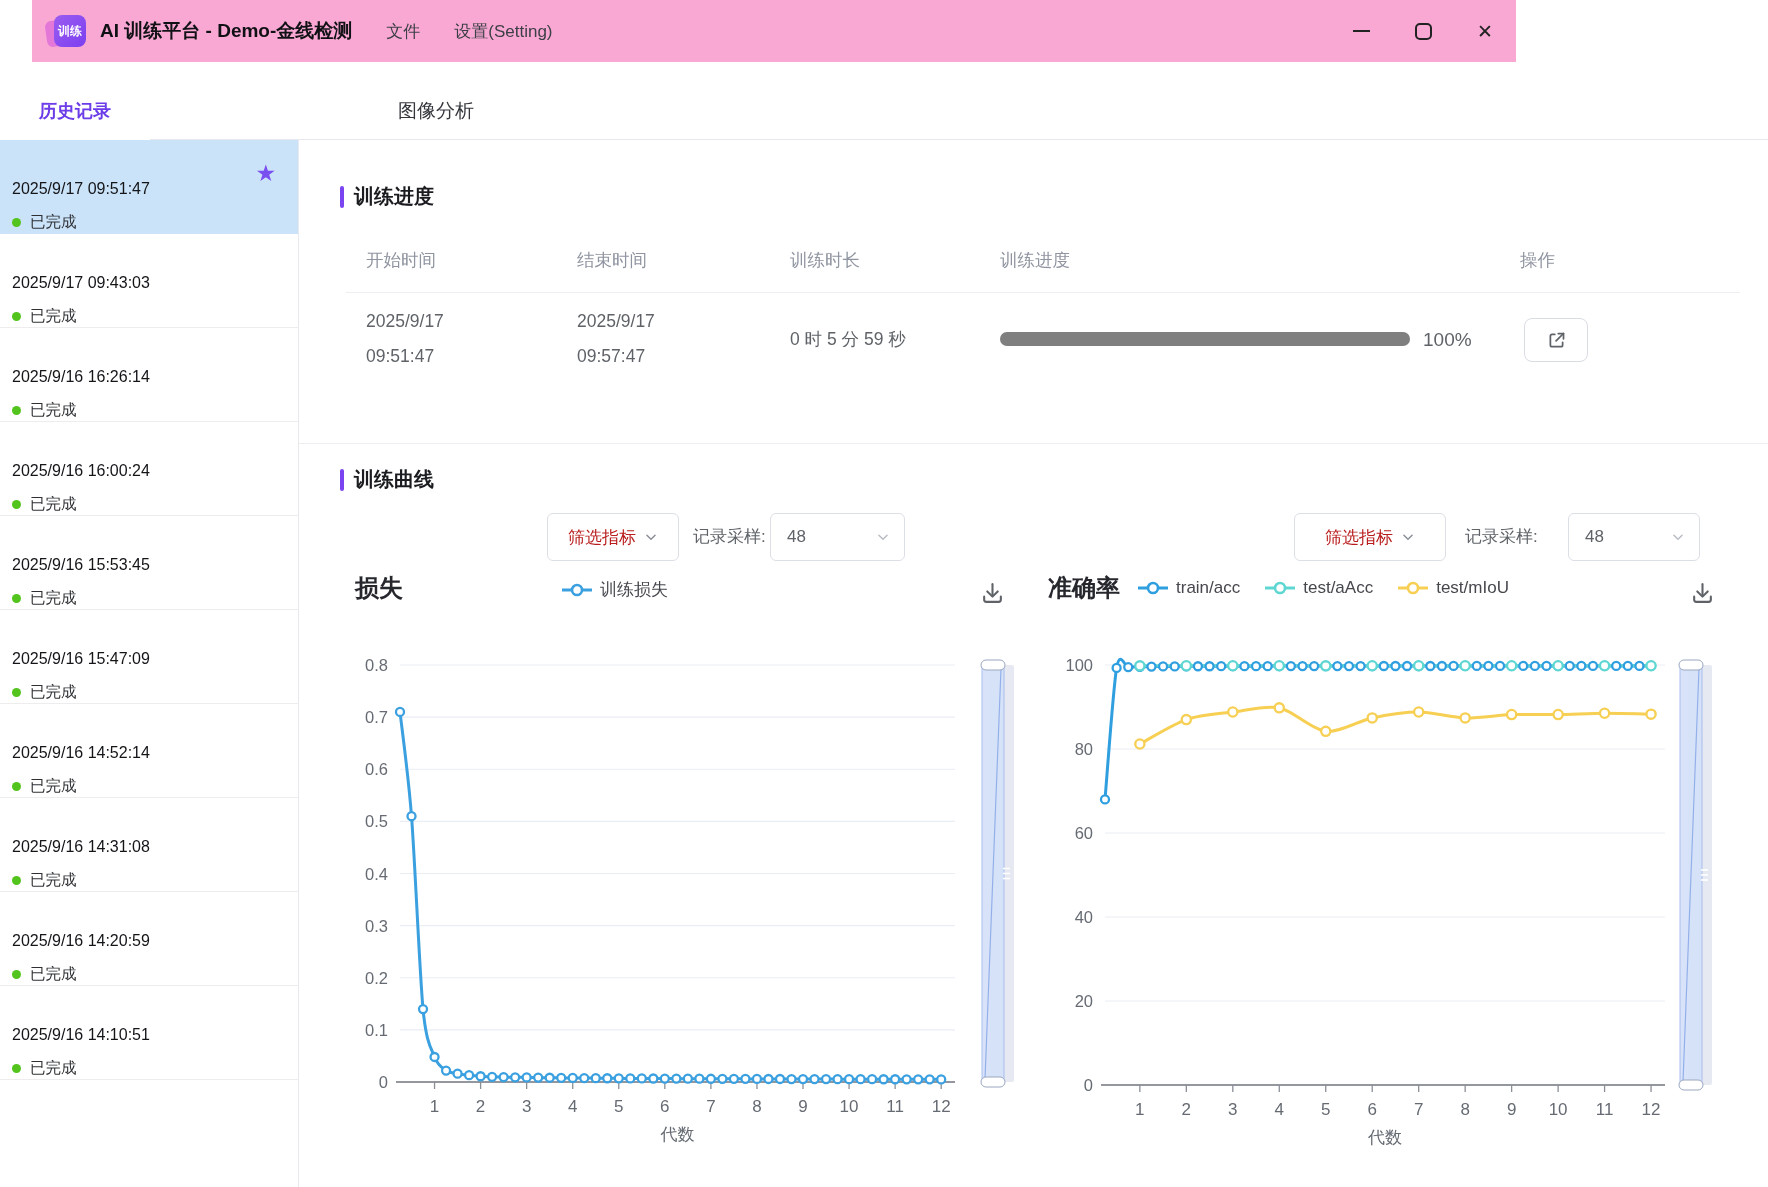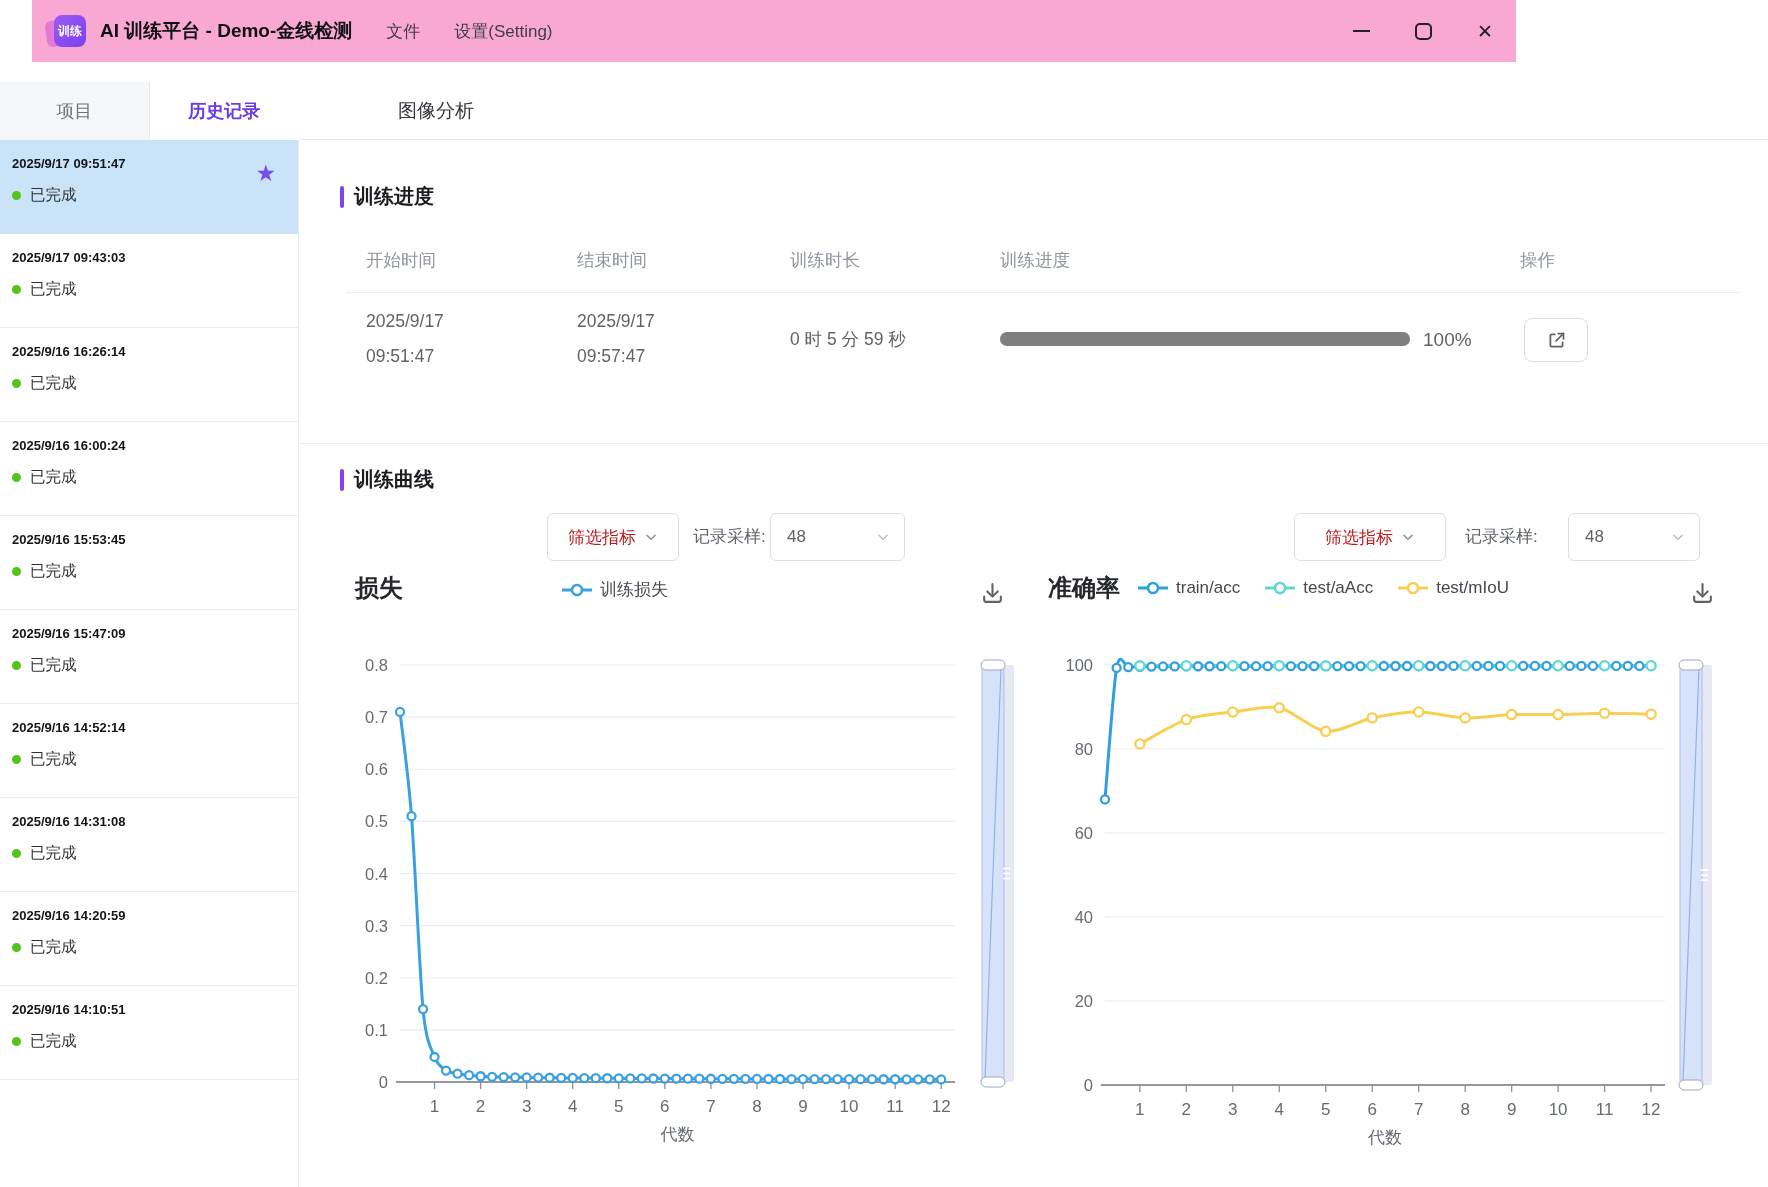--- a/index.html
+++ b/index.html
@@ -38,21 +38,21 @@
   .main-tab.active { color:#6c3ce8; font-weight:bold; }
   .main-tab.active::after { content:""; position:absolute; left:14px; right:14px; bottom:-1px;
                             height:3px; background:#6c3ce8; border-radius:2px; }
 
   
   .sidebar { position:absolute; top:140px; left:0; width:299px; height:1047px;
              border-right:1px solid #e7e9ee; background:#fff; overflow:hidden; }
   .side-item { position:relative; height:94px; padding:16px 16px 0 12px;
                border-bottom:1px solid #ededf0; cursor:pointer; background:#fff; }
   .side-item.selected { background:#cbe3f8; border-bottom-color:#cbe3f8; }
-  .side-date { font-size:13px; font-weight:bold; color:#141519; }
+  .side-date { font-size:16px; font-weight:normal; color:#141519;margin-top:24px; }
   .side-status { display:flex; align-items:center; margin-top:14px; }
   .side-dot { width:9px; height:9px; border-radius:50%; background:#53c41d; margin-right:9px; flex:0 0 auto; }
   .side-status-label { font-size:15.5px; color:#2e3034; }
   .side-star { position:absolute; right:22px; top:22px; font-size:23px; color:#7a4ff0; line-height:1; }
 
   
   .main { position:absolute; top:140px; left:299px; width:1469px; height:1047px; }
   .section-head { position:absolute; display:flex; align-items:center; }
   .section-bar { width:4px; height:22px; background:#7a45f0; border-radius:2px; margin-right:10px; }
   .section-title { font-size:20px; font-weight:bold; color:#1b1c20; }
@@ -101,21 +101,20 @@
         <span class="ic-max"></span>
       </div>
     <div class="win-btn">
         <span class="ic-close">✕</span>
       </div>
   </div>
 </div>
 
 <div class="tabrow">
   <div class="side-tabs">
-    <div class="side-tab">项目</div>
     <div class="side-tab active">历史记录</div>
   </div>
   <div class="main-tabs">
     <div class="main-tab">图像分析</div>
   </div>
 </div>
 
 <div class="sidebar" id="side-list">
     <div class="side-item selected">
       <div class="side-date">2025/9/17 09:51:47</div>

